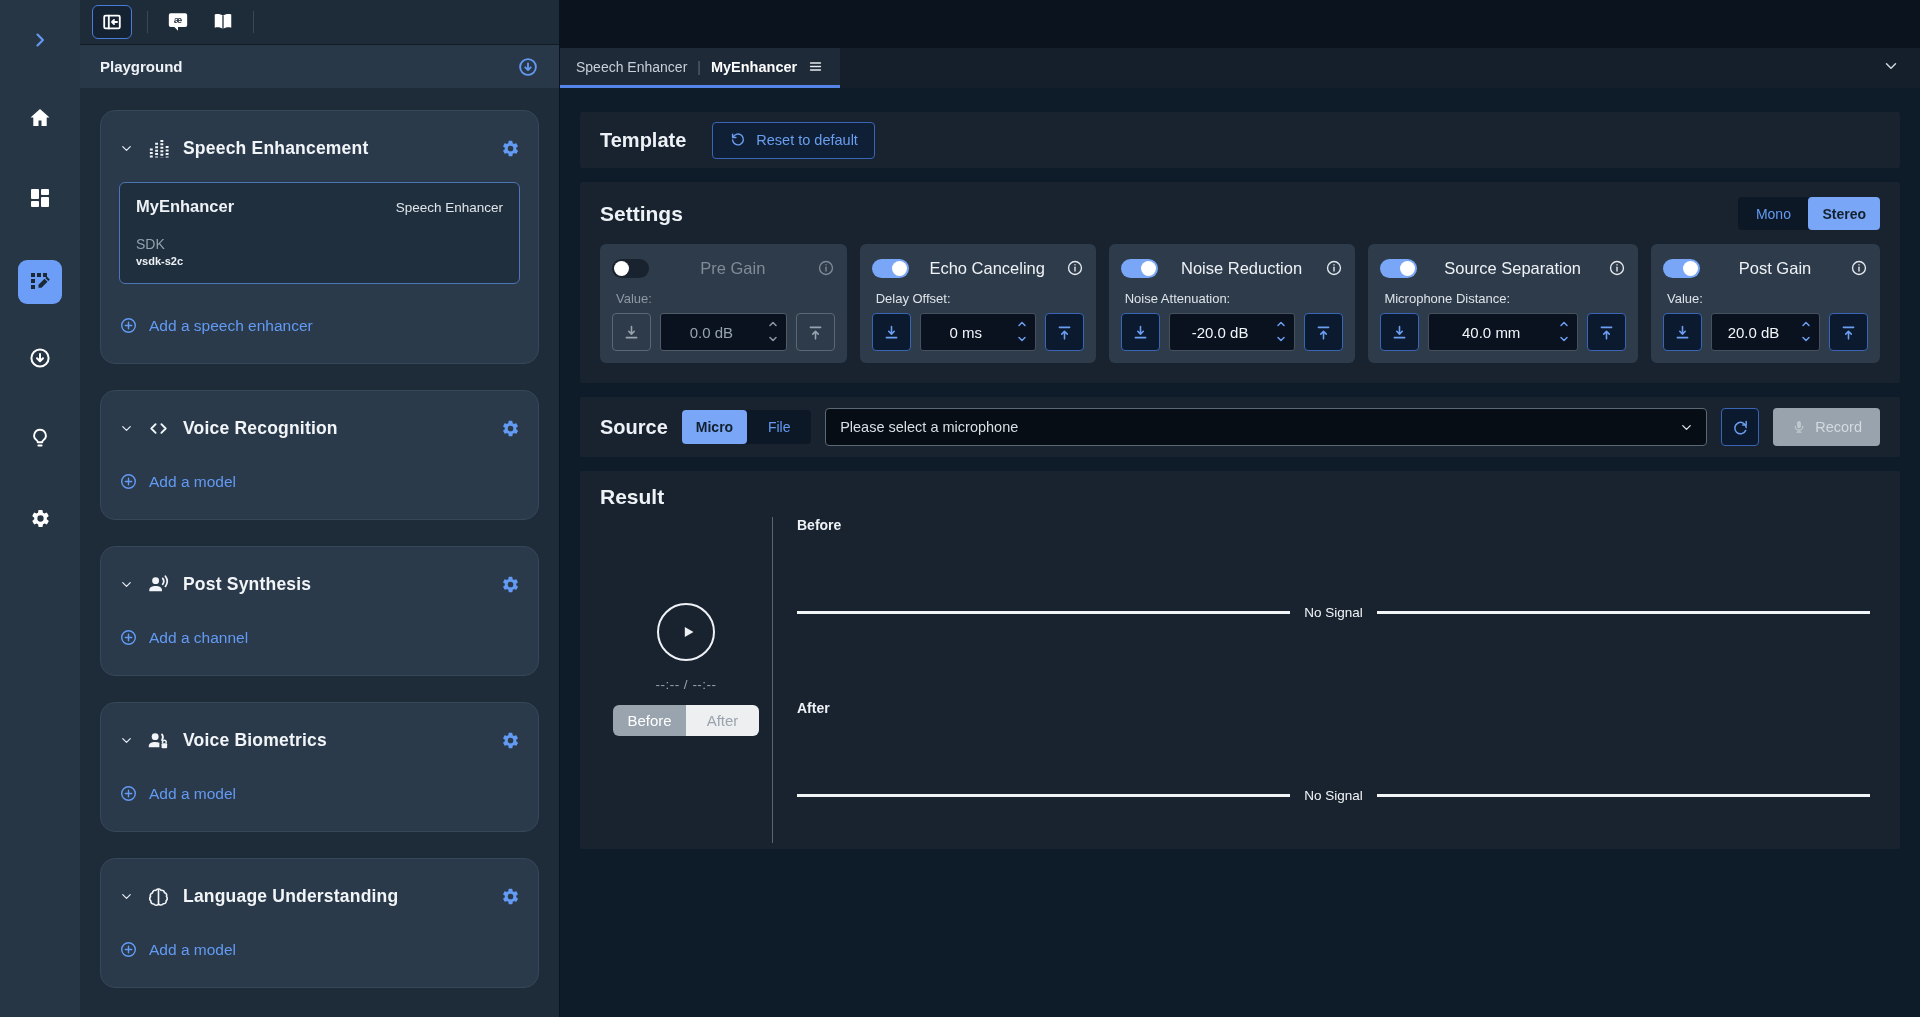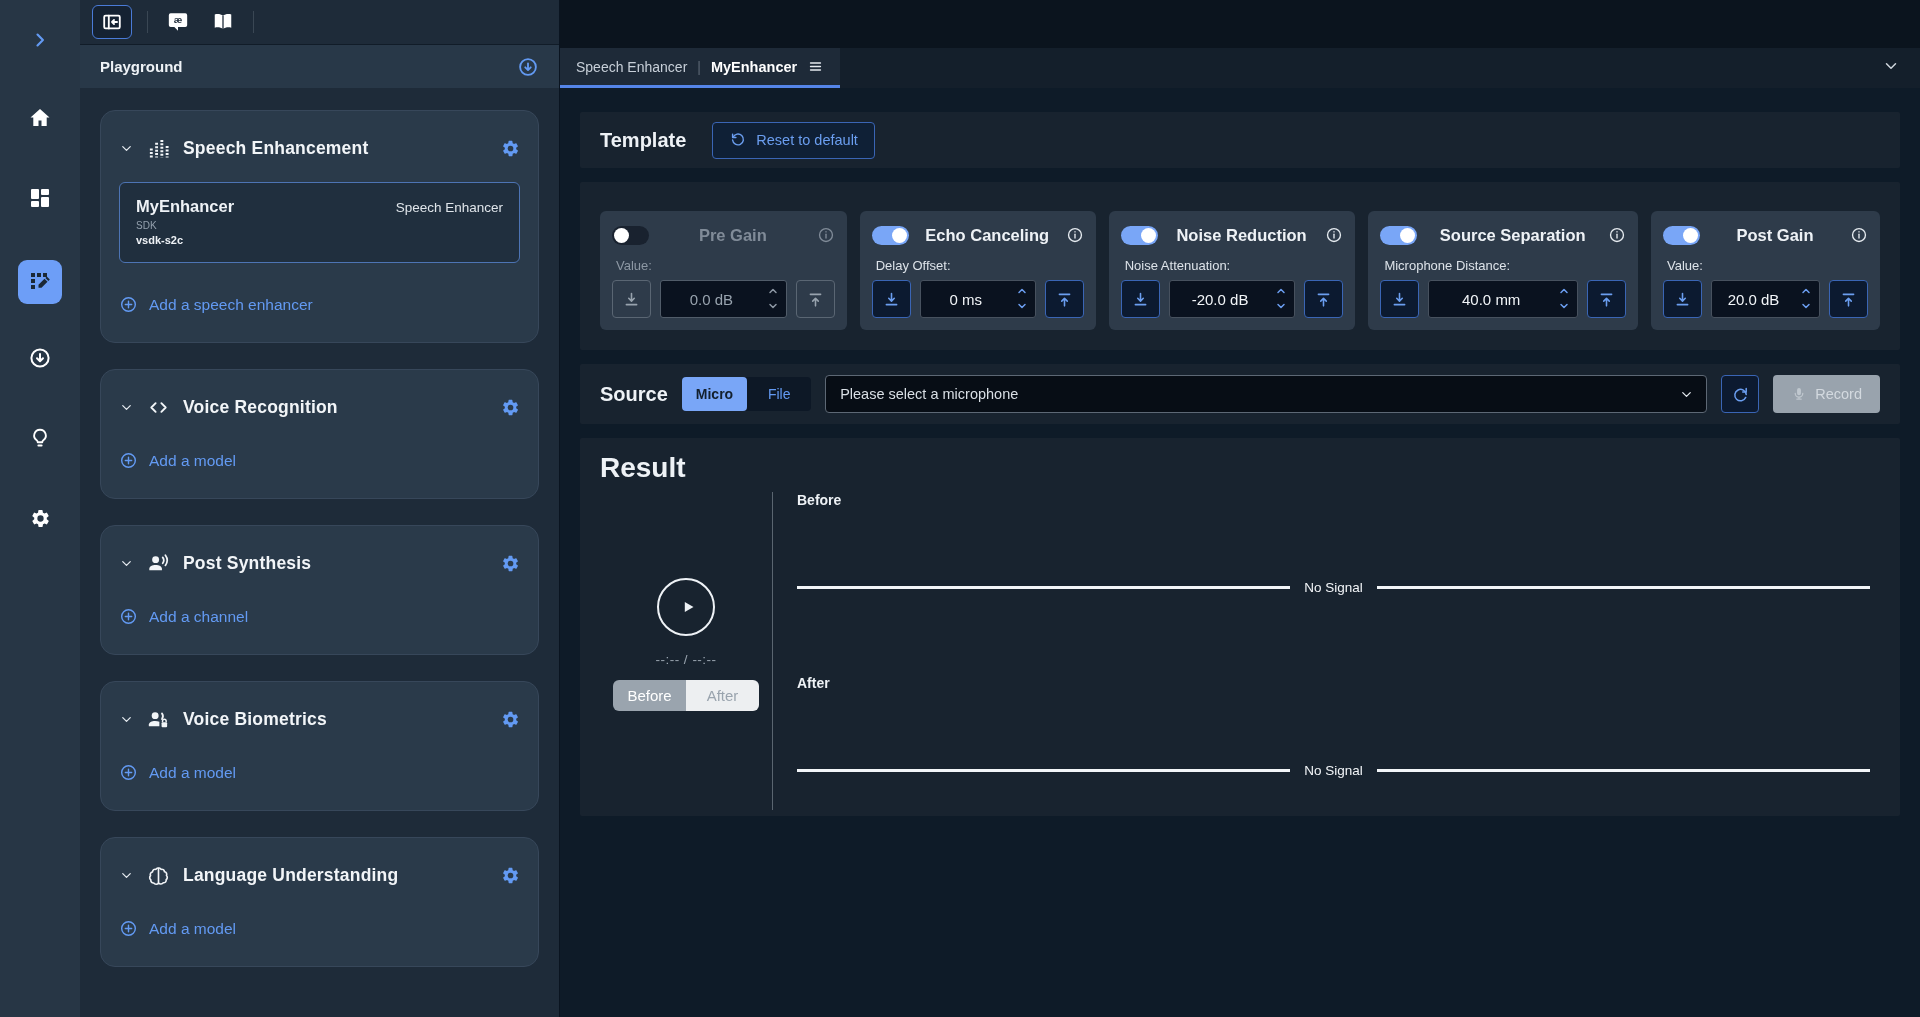--- a/index.html
+++ b/index.html
@@ -44,21 +44,21 @@
   .card-head{display:flex;align-items:center;gap:13px}
   .card-head .chev{font-size:15px;color:#e6ebf0;cursor:pointer}
   .card-head .s-ic{font-size:23px;color:#f2f5f8}
   .s-title{flex:1;margin:0;font-size:17.5px;font-weight:bold;color:#f2f5f8;letter-spacing:.2px}
   .card-head .gear{font-size:19px;color:var(--blue-text);cursor:pointer}
   .model-card{margin-top:22px;background:var(--inner-bg);border:1px solid var(--inner-border);
               border-radius:6px;padding:14px 16px 16px;cursor:pointer}
   .mc-row{display:flex;justify-content:space-between;align-items:baseline}
   .mc-name{font-size:16.5px;font-weight:bold}
   .mc-type{font-size:13.5px;color:#dfe5ea}
-  .mc-sdk-label{margin-top:4px;font-size:10px;color:#93a0ad}
+  .mc-sdk-label{margin-top:20px;font-size:14px;color:#93a0ad}
   .mc-sdk-value{margin-top:3px;font-size:11px;font-weight:bold}
   .add-link{margin-top:32px;display:flex;align-items:center;gap:11px;color:var(--blue-text);
             font-size:15.5px;cursor:pointer;width:max-content}
   .add-link .ic{font-size:19px}
 
   
   .main{flex:1;display:flex;flex-direction:column;min-width:0}
   .topstrip{height:48px;background:var(--top)}
   .tabbar{height:40px;background:var(--tabbar);display:flex;align-items:stretch}
   .tab{display:flex;align-items:center;gap:10px;padding:0 16px;background:var(--tab);
@@ -96,21 +96,21 @@
   .cards .scard:nth-child(1){flex:252 1 0}
   .cards .scard:nth-child(2){flex:240 1 0}
   .cards .scard:nth-child(3){flex:252 1 0}
   .cards .scard:nth-child(4){flex:278 1 0}
   .cards .scard:nth-child(5){flex:232 1 0}
   .sc-head{display:flex;align-items:center;gap:10px;height:28px}
   .toggle{width:37px;height:19px;border-radius:10px;background:var(--blue);position:relative;flex-shrink:0;cursor:pointer}
   .toggle .knob{position:absolute;top:2px;right:2px;width:15px;height:15px;border-radius:50%;background:#fff}
   .scard.off .toggle{background:#19222f}
   .scard.off .toggle .knob{right:auto;left:2px}
-  .sc-title{flex:1;text-align:center;font-size:16.5px;font-weight:bold;color:#eef2f6}
+  .sc-title{flex:1;text-align:center;font-size:16.5px;font-weight:normal;color:#eef2f6}
   .sc-head .info{font-size:18px;color:#e6ebf0;cursor:pointer}
   .scard.off .sc-title,.scard.off .info{color:#808b98}
   .sc-label{margin:9px 4px 7px;font-size:13px;color:#dde3e9}
   .scard.off .sc-label{color:#8d98a4}
   .sc-controls{display:flex;gap:9px}
   .io-btn{width:39px;height:38px;border-radius:4px;display:flex;align-items:center;justify-content:center;
           background:var(--blue-btn-bg);border:1px solid var(--blue-border);color:#6b9ef0;font-size:19px}
   .scard.off .io-btn{background:transparent;border-color:#5a6673;color:#98a3ae}
   .num-input{flex:1;position:relative;height:38px;background:var(--input);border:1px solid var(--input-border);
              border-radius:3px;display:flex;align-items:center;justify-content:center;padding-right:24px;
@@ -125,21 +125,21 @@
   .source-row .seg{height:34px;min-width:64px}
   .refresh-btn{width:38px;height:38px;border-radius:4px;background:var(--blue-btn-bg);
                border:1px solid var(--blue-border);color:#6b9ef0;font-size:19px;
                display:flex;align-items:center;justify-content:center}
   .record-btn{height:38px;padding:0 18px;border:none;border-radius:4px;background:#99a3ad;color:#d3d9df;
               display:flex;align-items:center;gap:8px;font-size:14.5px;cursor:not-allowed}
   .record-btn .ic{font-size:16px;color:#c0c8cf}
 
   
   .result{padding:14px 20px 0;height:378px;display:flex;flex-direction:column}
-  .result h2{font-size:28px}
+  .result h2{font-size:21px}
   .result-body{flex:1;display:flex;margin-top:6px}
   .result-left{width:172px;display:flex;flex-direction:column;align-items:center;padding-top:88px;flex-shrink:0}
   .play-btn{width:58px;height:58px;border-radius:50%;border:2px solid #eef2f6;background:transparent;
             color:#eef2f6;display:flex;align-items:center;justify-content:center;font-size:22px}
   .play-btn .ic{margin-left:3px}
   .time{margin-top:16px;font-size:13.5px;color:var(--muted);letter-spacing:.5px}
   .ab{margin-top:13px;display:flex;border-radius:6px;overflow:hidden}
   .ab-btn{width:73px;height:31px;border:none;font-size:15px}
   .ab-btn.active{background:#9aa4ae;color:#fff}
   .ab-btn.idle{background:#edeff1;color:#9aa4ae}
@@ -458,20 +458,27 @@
               <svg viewBox="0 0 24 24" fill="none" stroke="currentColor" stroke-width="1.9" stroke-linecap="round" stroke-linejoin="round">
                 <path d="M5.4 8.3A7.2 7.2 0 1 1 4.8 12"></path>
                 <path d="M4.8 4.3v4.4h4.4"></path>
               </svg>
             </span>
           <span>Reset to default</span>
         </button>
       </section>
 
       <section class="panel settings">
+        <div class="settings-head">
+          <h2>Settings</h2>
+          <div class="segmented">
+            <button class="seg">Mono</button>
+            <button class="seg active">Stereo</button>
+          </div>
+        </div>
         <div class="cards" id="cards">
   <div class="scard off">
     <div class="sc-head">
       <span class="toggle">
                   <span class="knob"></span>
                 </span>
       <span class="sc-title">Pre Gain</span>
       <span class="ic info">
                   <svg viewBox="0 0 24 24" fill="none" stroke="currentColor" stroke-width="1.8" stroke-linecap="round" stroke-linejoin="round">
                     <circle cx="12" cy="12" r="8.6"></circle>

